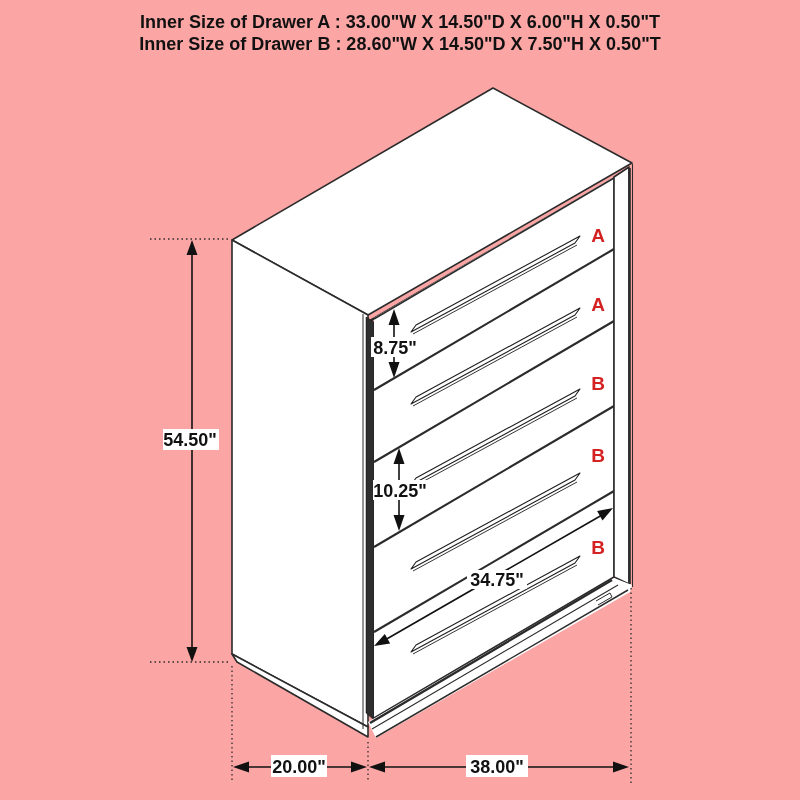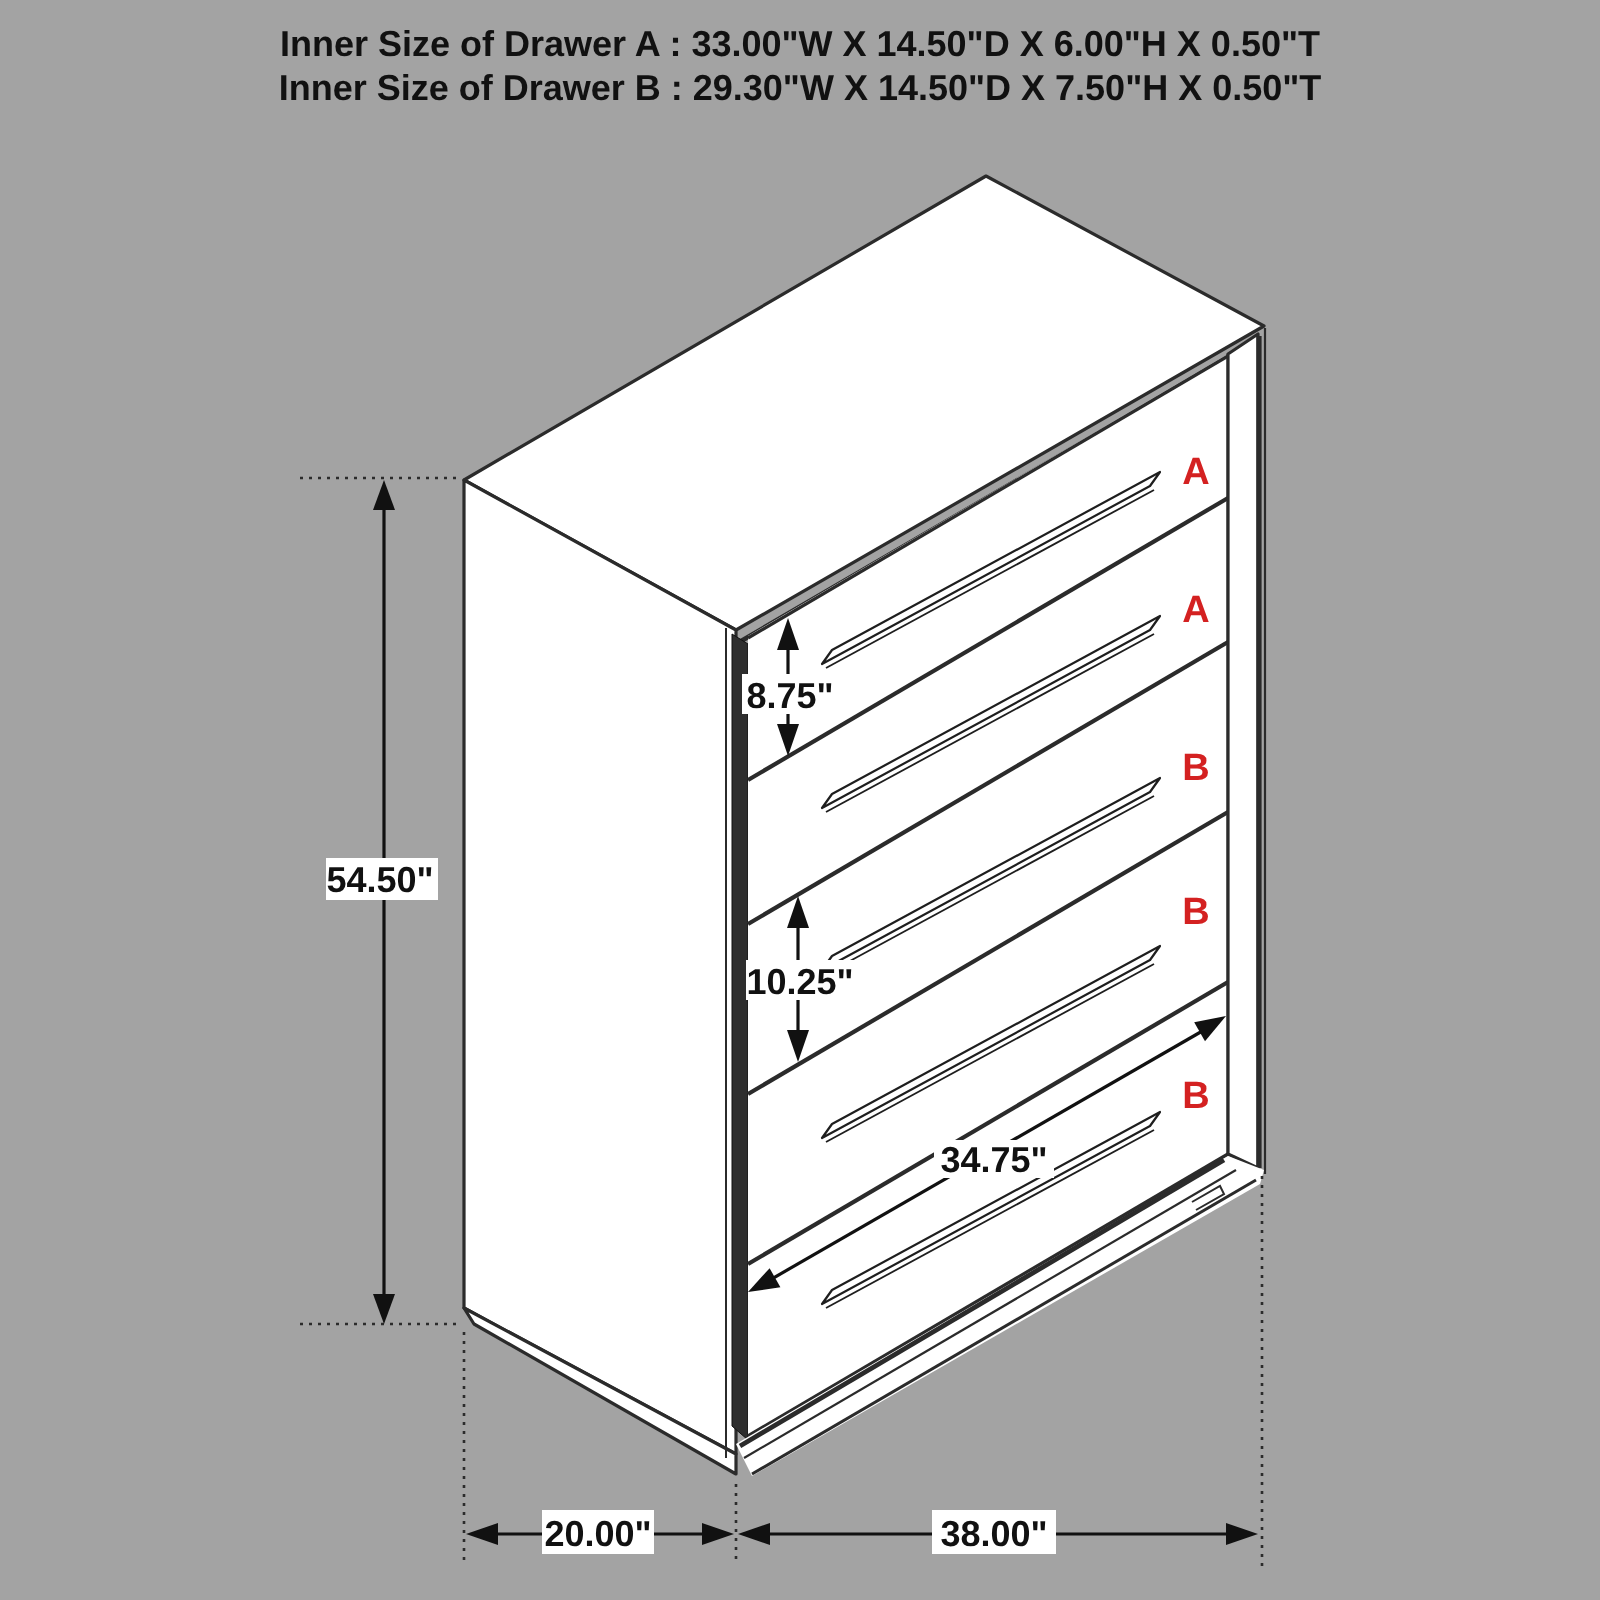--- a/index.html
+++ b/index.html
@@ -1,37 +1,37 @@
 <!DOCTYPE html>
 <html><head>
 <meta charset="utf-8">
 <style>
   html,body{margin:0;padding:0;background:#ffffff;}
-  .stage{position:relative;width:800px;height:800px;background:#a3a3a3;overflow:hidden;
+  .stage{position:relative;width:800px;height:800px;background:#fca5a5;overflow:hidden;
          font-family:"Liberation Sans",sans-serif;}
   .title{position:absolute;top:11px;left:0;width:800px;text-align:center;
          font-weight:bold;font-size:18px;line-height:22px;color:#111;letter-spacing:0;}
   .diagram-svg{position:absolute;left:0;top:0;}
   .dim-text{font-family:"Liberation Sans",sans-serif;font-weight:bold;font-size:18px;fill:#111;}
   .red-label{font-family:"Liberation Sans",sans-serif;font-weight:bold;font-size:19px;}
   .outline{fill:#ffffff;stroke:#2b2b2b;stroke-width:1.6;stroke-linejoin:round;}
   .ln{stroke:#2b2b2b;fill:none;}
   .dot{stroke:#2b2b2b;stroke-width:1.3;stroke-dasharray:1.5 3;fill:none;}
   .ah{fill:#111;stroke:none;}
   .shaft{stroke:#111;stroke-width:1.6;fill:none;}
   .bg{fill:#ffffff;stroke:none;}
 </style>
 </head>
 <body>
 
 <div class="stage">
 
   <div class="title">
     <div>Inner Size of Drawer A : 33.00"W X 14.50"D X 6.00"H X 0.50"T</div>
-    <div>Inner Size of Drawer B : 29.30"W X 14.50"D X 7.50"H X 0.50"T</div>
+    <div>Inner Size of Drawer B : 28.60"W X 14.50"D X 7.50"H X 0.50"T</div>
   </div>
 
   <svg class="diagram-svg" width="800" height="800" viewBox="0 0 800 800">
 
     <g>
 
       <polygon class="outline" points="232,240 493,88 632,163 368,315"></polygon>
 
       <polyline class="ln" stroke-width="2.4" points="234,247 368,322 629,170"></polyline>
 

